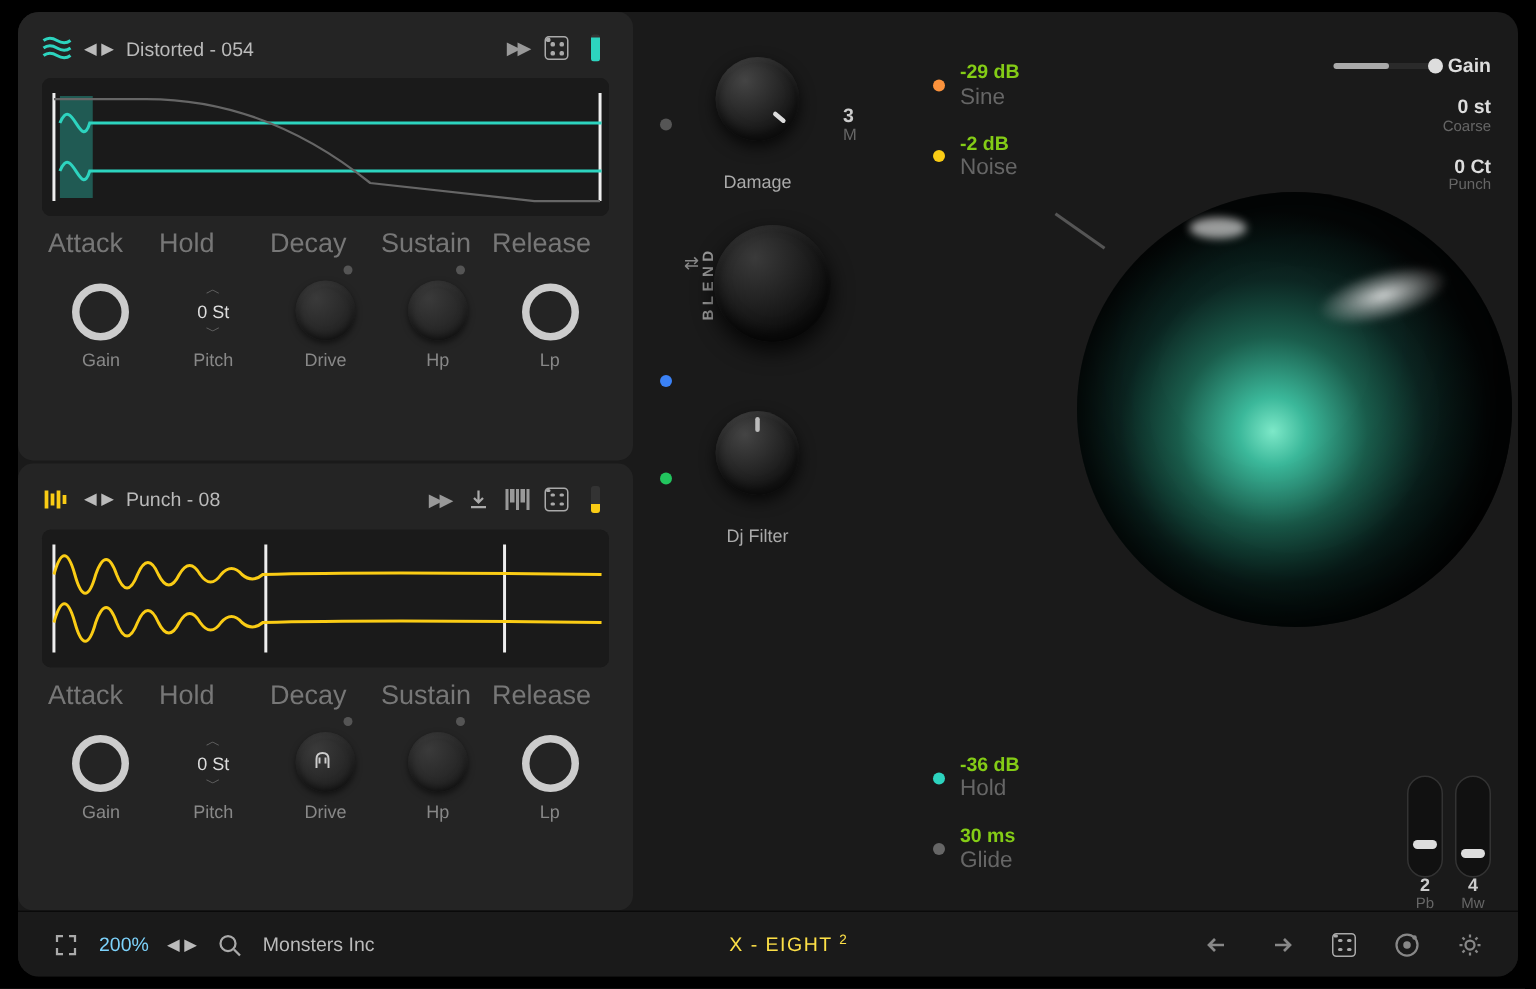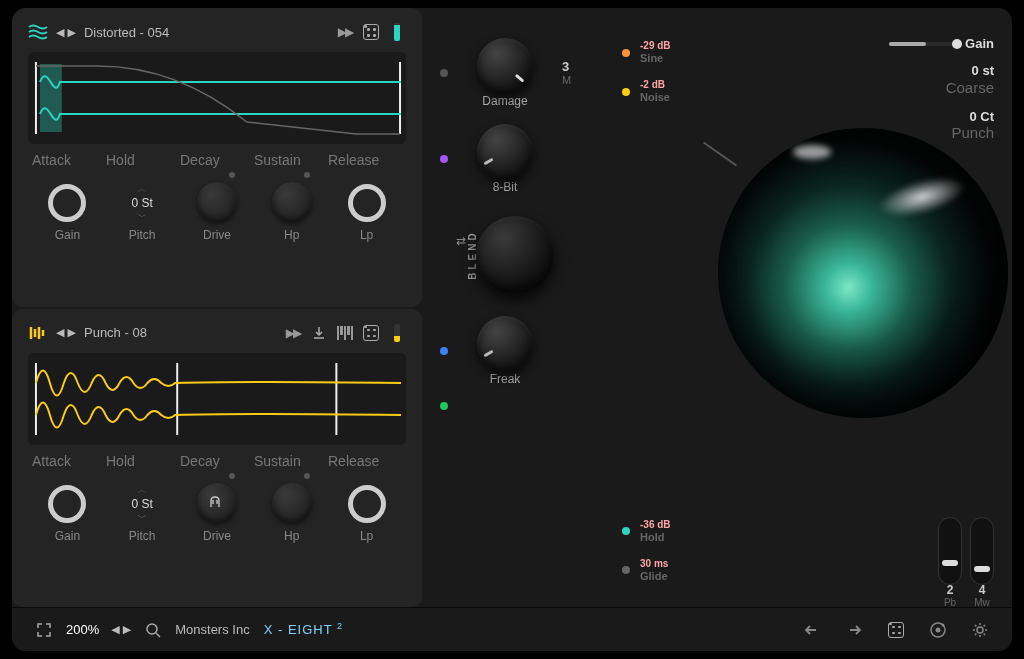--- a/index.html
+++ b/index.html
@@ -62,21 +62,21 @@
     position: relative;
     overflow: hidden;
   }
   .waveform svg { width:100%; height:100%; }
   .env-labels {
     display:flex;
     justify-content:space-between;
     margin-top:8px;
     padding: 0 4px;
     color:#777;
-    font-size:14px;
+    font-size:18px;
     align-items:flex-end;
   }
   .env-labels span { flex:1; text-align:left; }
   .knob-row {
     display:flex;
     align-items:flex-end;
     justify-content:space-between;
     margin-top:14px;
     padding: 0 2px;
   }
@@ -117,21 +117,21 @@
   .mid-knob-block {
     display:flex;
     align-items:center;
     width:100%;
     padding: 0 18px;
   }
   .mid-dot { width:8px; height:8px; border-radius:50%; background:#555; }
   .mid-dot.purple{background:#a855f7;}
   .mid-dot.blue{background:#3b82f6;}
   .mid-dot.green{background:#22c55e;}
-  .mid-knob-wrap { flex:1; display:flex; flex-direction:column; align-items:center; gap:0; }
+  .mid-knob-wrap { flex:1; display:flex; flex-direction:column; align-items:center; gap:20px; }
   .mid-knob {
     width:56px; height:56px; border-radius:50%;
     background: radial-gradient(circle at 35% 28%, #444, #151515 70%);
     box-shadow: 0 4px 10px rgba(0,0,0,0.7), inset 0 2px 3px rgba(255,255,255,0.06), inset 0 -3px 8px rgba(0,0,0,0.6);
     position:relative;
   }
   .mid-knob::before{
     content:''; position:absolute; inset:-6px; border-radius:50%;
     border:2px solid #333; z-index:-1;
   }
@@ -174,39 +174,39 @@
     position:absolute; top:32px; left:14px;
     display:flex; flex-direction:column; gap:14px;
   }
   .info-item { display:flex; align-items:center; gap:10px; }
   .info-dot { width:8px; height:8px; border-radius:50%; }
   .info-dot.orange{background:#fb923c;}
   .info-dot.yellow{background:#facc15;}
   .info-dot.teal{background:#2dd4bf;}
   .info-dot.gray{background:#666;}
   .info-text { line-height:1.2; }
-  .info-text .v { color:#fca5a5; font-size:10px; font-weight:600;}
-  .info-text .l { color:#666; font-size:11px;font-weight:bold; }
+  .info-text .v { color:#84cc16; font-size:13px; font-weight:600;}
+  .info-text .l { color:#666; font-size:15px; }
   .info-bottom-left {
     position:absolute; bottom:24px; left:14px;
     display:flex; flex-direction:column; gap:14px;
   }
   .info-top-right {
     position:absolute; top:28px; right:18px;
     display:flex; flex-direction:column; gap:12px; align-items:flex-end;
   }
   .gain-slider {
     display:flex; align-items:center; gap:8px;
   }
   .gain-track { width:68px; height:4px; background:#2a2a2a; border-radius:2px; position:relative;}
   .gain-fill { position:absolute; left:0; top:0; bottom:0; width:55%; background:#aaa; border-radius:2px;}
   .gain-handle { position:absolute; right:-5px; top:-3px; width:10px; height:10px; background:#ddd; border-radius:50%;}
   .right-val { text-align:right; line-height:1.2;}
   .right-val .v{color:#ddd;font-size:13px;font-weight:600;}
-  .right-val .l{color:#666;font-size:15px;}
+  .right-val .l{color:#666;font-size:10px;}
   .sphere {
     position:absolute;
     top:120px; left:110px;
     width:290px; height:290px;
     border-radius:50%;
     background: radial-gradient(circle at 45% 55%, #7de8c8 0%, #3bb89a 10%, #1a5d4c 28%, #0c2622 45%, #050808 65%);
     box-shadow: inset 0 0 40px rgba(0,0,0,0.8), inset -20px -30px 60px rgba(0,0,0,0.6);
     overflow:hidden;
   }
   .sphere::before{
@@ -247,24 +247,24 @@
   .bottom-bar {
     height:44px;
     background:#1a1a1a;
     display:flex;
     align-items:center;
     padding: 0 22px;
     gap:14px;
     border-top:1px solid #0a0a0a;
   }
   .bb-left{display:flex;align-items:center;gap:12px;}
-  .bb-center{flex:1;text-align:left;color:#7dd3fc;font-size:13px;font-weight:500;letter-spacing:1px;}
+  .bb-center{flex:1;text-align:center;color:#fde047;font-size:13px;font-weight:500;letter-spacing:1px;}
   .bb-right{display:flex;align-items:center;gap:22px;}
   .bb-icon{width:20px;height:20px;display:flex;align-items:center;justify-content:center;cursor:pointer;color:#888;}
-  .zoom-text{color:#ffffff;font-size:13px;font-weight:500;}
+  .zoom-text{color:#7dd3fc;font-size:13px;font-weight:500;}
   .preset-text{color:#bbb;font-size:13px;}
   sup{font-size:9px;}
   .meter-bar { width:6px; height:18px; border-radius:2px; display:flex; flex-direction:column-reverse; overflow:hidden; background:#333;}
   .meter-fill{width:100%;}
   .meter-fill.teal{height:90%;background:#2dd4bf;}
   .meter-fill.yellow{height:30%;background:#facc15;}
   .dice{width:16px;height:16px;border:1.5px solid #aaa;border-radius:3px;position:relative;}
   .dice::before,.dice::after{content:'';position:absolute;width:2.5px;height:2.5px;background:#aaa;border-radius:50%;}
   .dice::before{top:3px;left:3px;box-shadow:6px 6px 0 #aaa, 6px 0 0 #aaa, 0 6px 0 #aaa;}
   .piano{display:flex;gap:1px;}
@@ -447,51 +447,41 @@
           <div class="mid-knob rot-300">
               <span class="tick"></span>
             </div>
           <span class="mid-label">Damage</span>
         </div>
         <div class="mid-readout">
           <div class="v">3</div>
           <div class="u">M</div>
         </div>
       </div>
-      <div class="mid-knob-block">
-        <span class="mid-dot purple"></span>
-        <div class="mid-knob-wrap">
-          <div class="mid-knob rot-230">
-              <span class="tick"></span>
-            </div>
-          <span class="mid-label">8-Bit</span>
-        </div>
-        <div class="mid-readout"></div>
-      </div>
       <div class="mid-knob-block" style="justify-content:center;position:relative;margin:6px 0;">
         <div style="position:relative;">
           <span class="blend-icon">⇄</span>
           <span class="blend-label">BLEND</span>
           <div class="blend-knob">
             <div class="blend-ring"></div>
           </div>
         </div>
       </div>
       <div class="mid-knob-block">
         <span class="mid-dot blue"></span>
-        <div class="mid-knob-wrap">
-          <div class="mid-knob rot-230">
-              <span class="tick"></span>
-            </div>
-          <span class="mid-label">Freak</span>
-        </div>
         <div class="mid-readout"></div>
       </div>
       <div class="mid-knob-block">
         <span class="mid-dot green"></span>
+        <div class="mid-knob-wrap">
+          <div class="mid-knob">
+              <span class="tick"></span>
+            </div>
+          <span class="mid-label">Dj Filter</span>
+        </div>
         <div class="mid-readout"></div>
       </div>
     </div>
 
     <div class="right-col">
       <div class="info-top-left">
         <div class="info-item">
           <span class="info-dot orange"></span>
           <div class="info-text">
               <div class="v">-29 dB</div>

